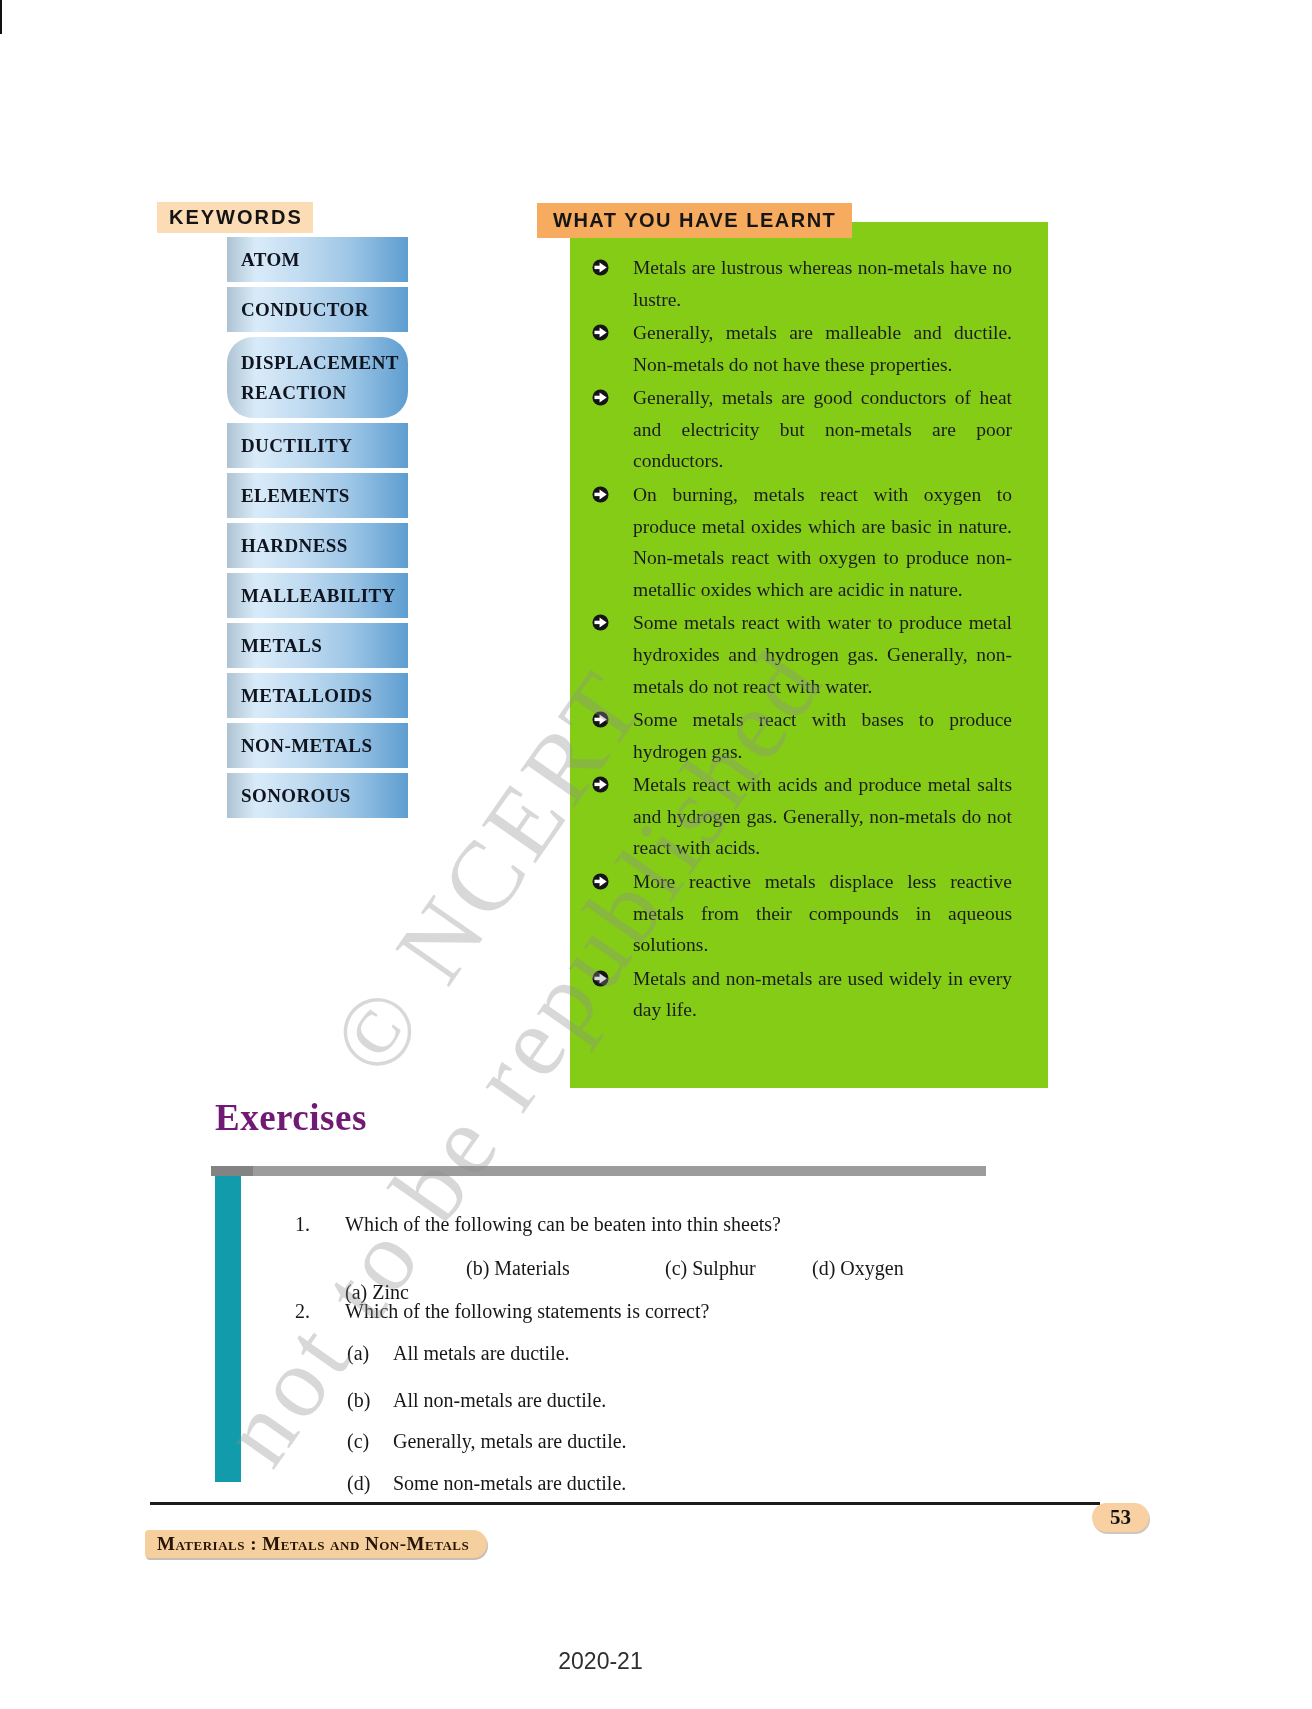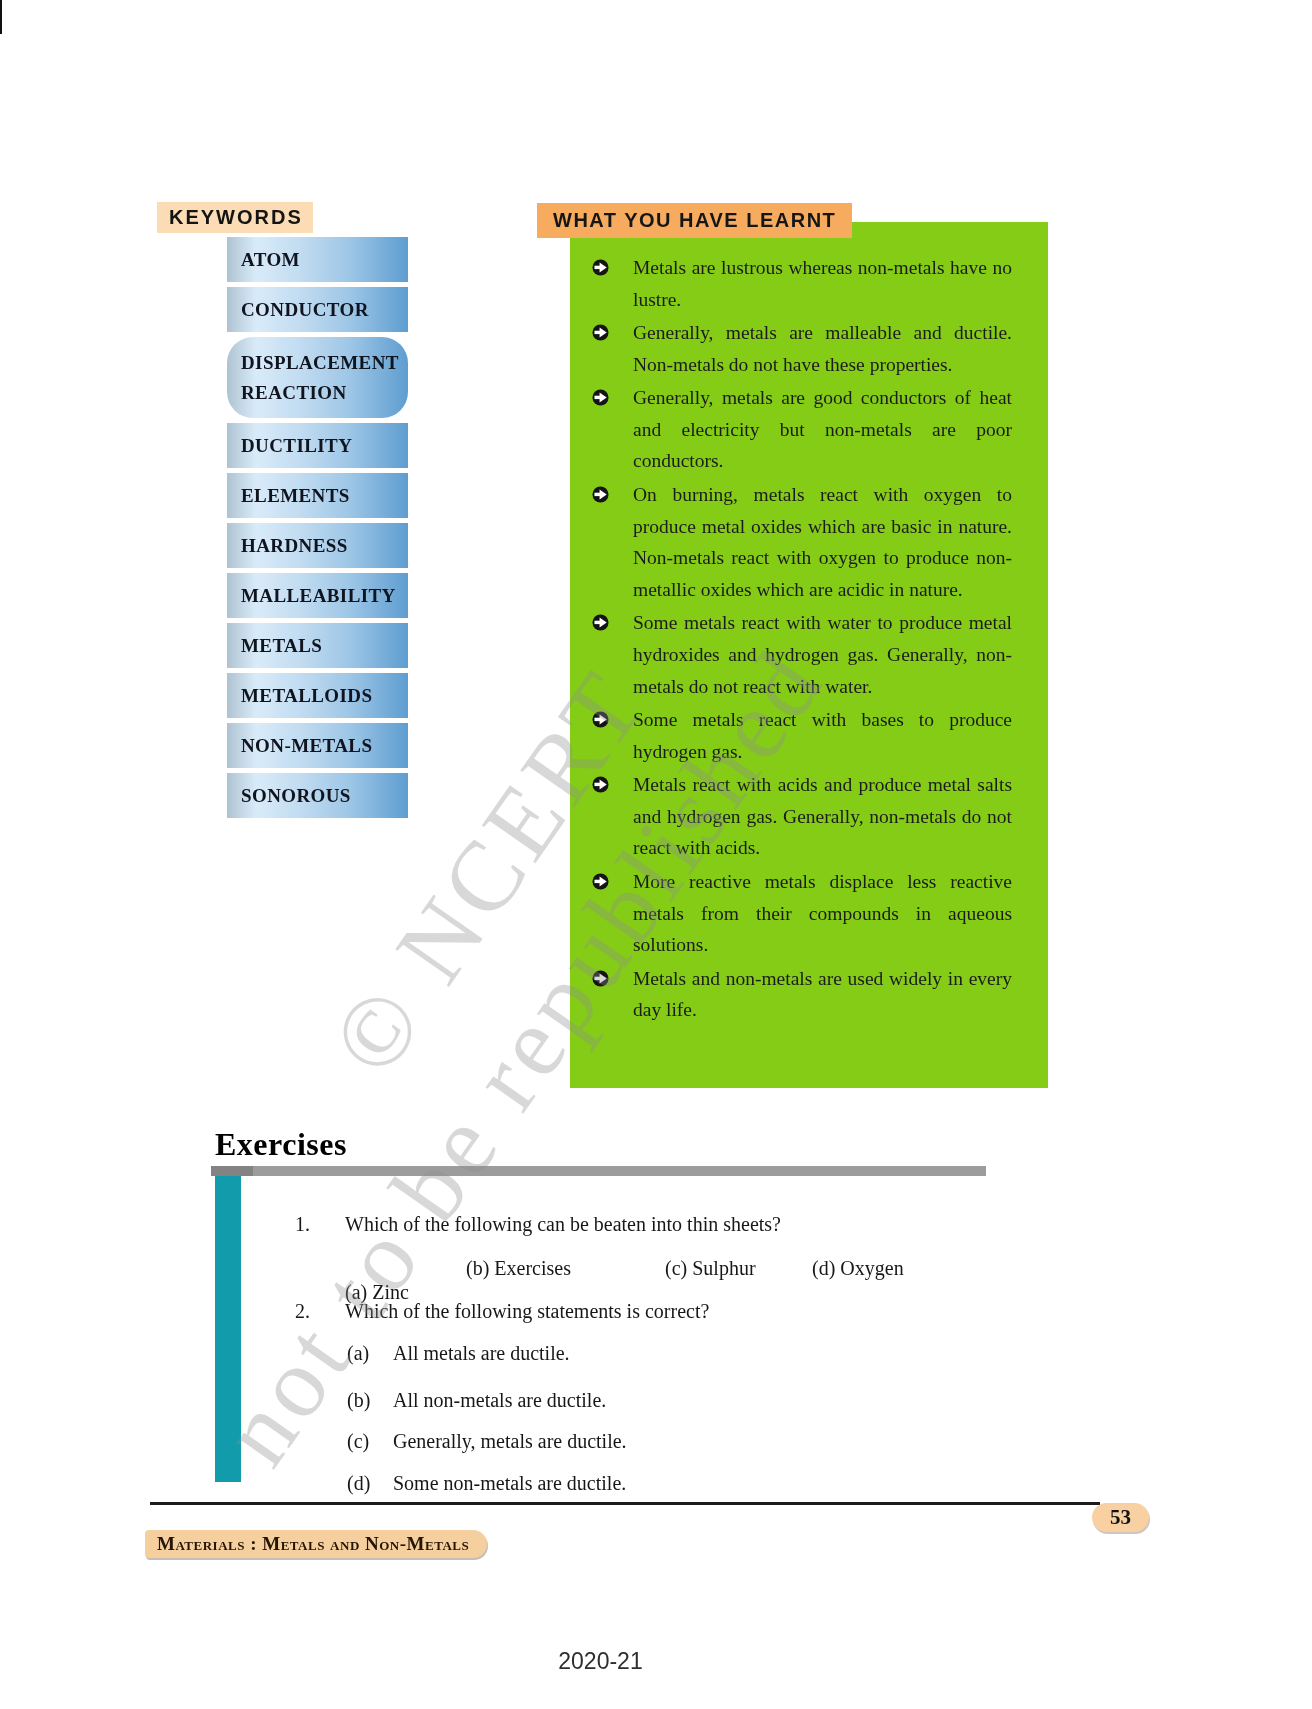--- a/index.html
+++ b/index.html
@@ -40,22 +40,22 @@
     letter-spacing:1.5px; color:#161616;text-align:center;
   }
   .learnt-item { display:flex; align-items:flex-start; margin-bottom:2px; }
   .learnt-item .b-ic { flex:0 0 17px; width:17px; height:17px; margin-top:7px; }
   .learnt-item .b-tx {
     margin-left:24px; font-size:19.5px; line-height:1.62; text-align:justify; color:#1c1c1c;
   }
 
   
   .ex-title {
-    position:absolute; left:215px; top:1126px;
-    font-weight:bold; font-size:32px; color:#000000; letter-spacing:.5px;
+    position:absolute; left:215px; top:1096px;
+    font-weight:bold; font-size:37px; color:#701a75; letter-spacing:.5px;
   }
   .ex-graybar { position:absolute; left:211px; top:1166px; width:775px; height:10px; background:#9c9c9c; }
   .ex-graybar::before { content:""; position:absolute; left:0; top:0; width:42px; height:10px; background:#838383; }
   .ex-tealbar { position:absolute; left:215px; top:1176px; width:26px; height:306px; background:#129cab; }
 
   .q-row { position:absolute; left:295px; width:660px; display:flex; font-size:20px; color:#171717; }
   .q-num { flex:0 0 50px; }
   .q1 { top:1213px; } .q2 { top:1300px; }
   .q-opts-inline { position:absolute; left:345px; top:1257px; width:580px; display:flex; font-size:20px; color:#171717; }
   .q-opts-inline .oi0 { flex:0 0 121px;margin-top:24px; }
@@ -200,21 +200,21 @@
   <div class="ex-title">Exercises</div>
   <div class="ex-graybar"></div>
   <div class="ex-tealbar"></div>
 
   <div class="q-row q1">
     <span class="q-num">1.</span>
     <span>Which of the following can be beaten into thin sheets?</span>
   </div>
   <div class="q-opts-inline">
     <span class="oi0">(a) Zinc</span>
-    <span class="oi1">(b) Exercises</span>
+    <span class="oi1">(b) Materials</span>
     <span class="oi2">(c) Sulphur</span>
     <span class="oi3">(d) Oxygen</span>
   </div>
 
   <div class="q-row q2">
     <span class="q-num">2.</span>
     <span>Which of the following statements is correct?</span>
   </div>
   <div class="opt-row oa">
     <span class="o-lab">(a)</span>

